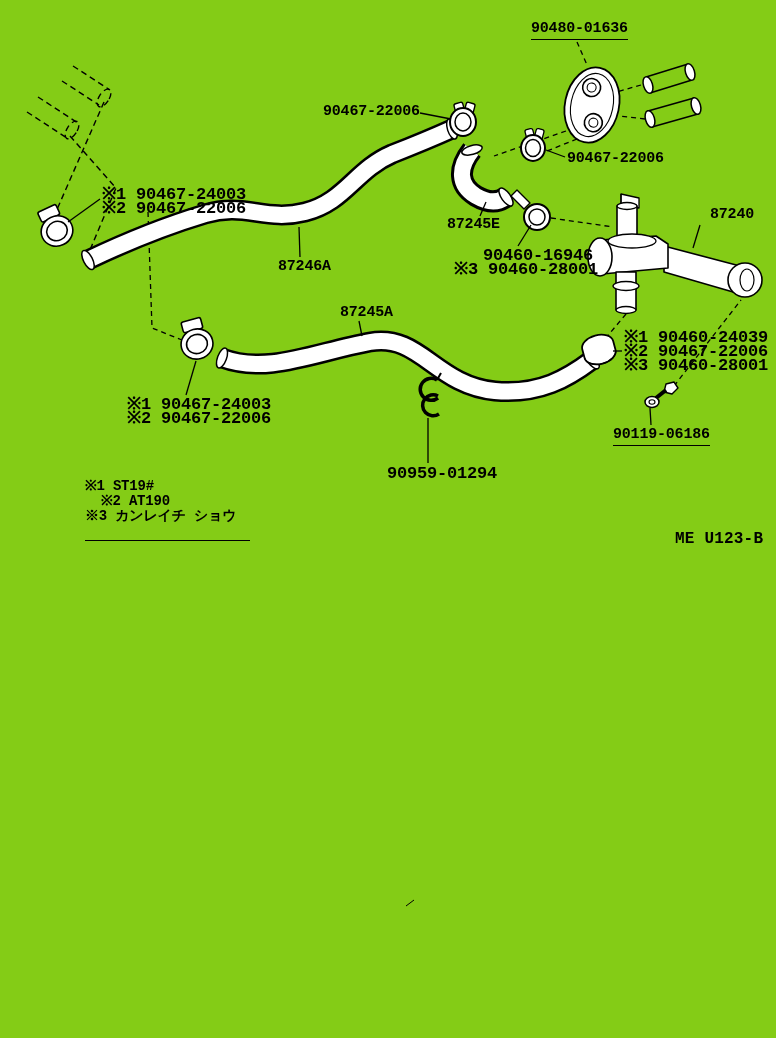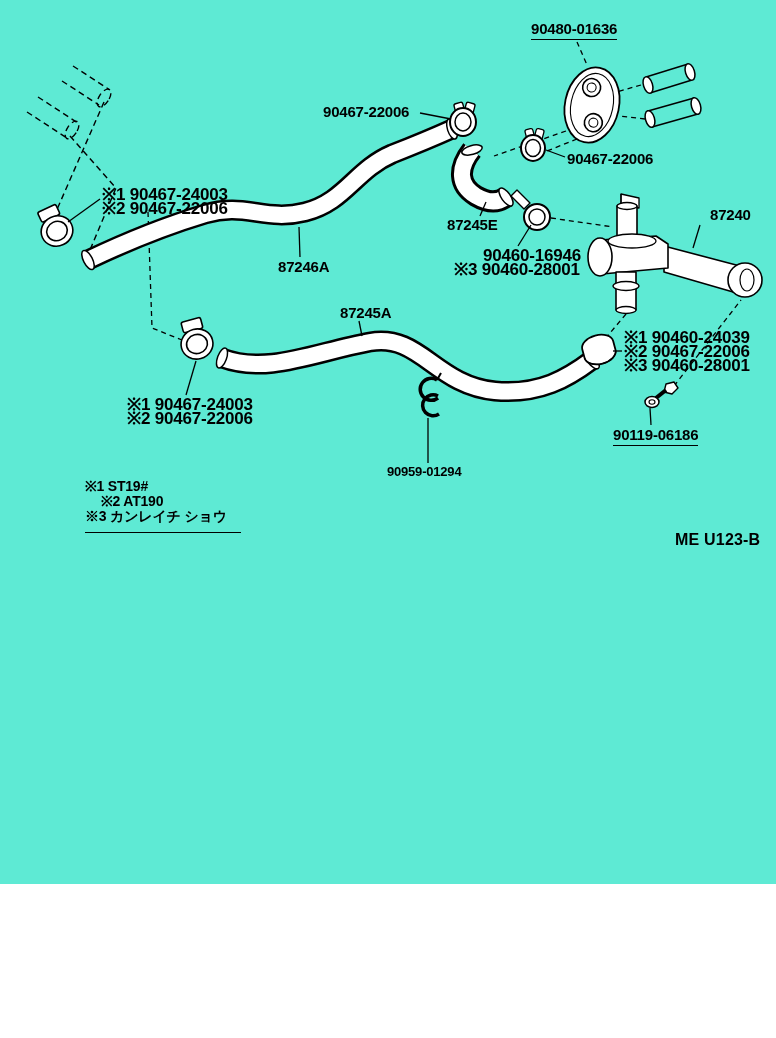--- a/index.html
+++ b/index.html
@@ -1,25 +1,25 @@
 <!DOCTYPE html>
 <html><head>
 <meta charset="utf-8">
 <style>
   html,body{margin:0;padding:0;background:#fff}
-  .stage{position:relative;width:776px;height:884px;background:#5eead4;overflow:hidden;
-         font-family:Liberation Sans, sans-serif;color:#000}
+  .stage{position:relative;width:776px;height:1038px;background:#84cc16;overflow:hidden;
+         font-family:Liberation Mono, monospace;color:#000}
   .stage svg{position:absolute;left:0;top:0}
   .lbl{position:absolute;font-weight:700;white-space:nowrap;letter-spacing:-0.2px;line-height:1.1}
   .lbl-lg{font-size:15px}
-  .lbl-md{font-size:13px}
+  .lbl-md{font-size:17px}
   .lbl-sm{font-size:17px}
   .u{border-bottom:1.6px solid #000;padding-bottom:1px}
   .legend{font-size:14px}
-  .legend-u{border-bottom:1.6px solid #000;padding-bottom:8px;padding-right:14px}
+  .legend-u{border-bottom:1.6px solid #000;padding-bottom:16px;padding-right:14px}
   .footer-code{font-size:16px;letter-spacing:0.2px}
 </style>
 </head>
 <body>
 
 <div class="stage">
 
   <svg width="776" height="1038" viewBox="0 0 776 1038">
     <g stroke="#000" fill="none" stroke-linejoin="round">
 

